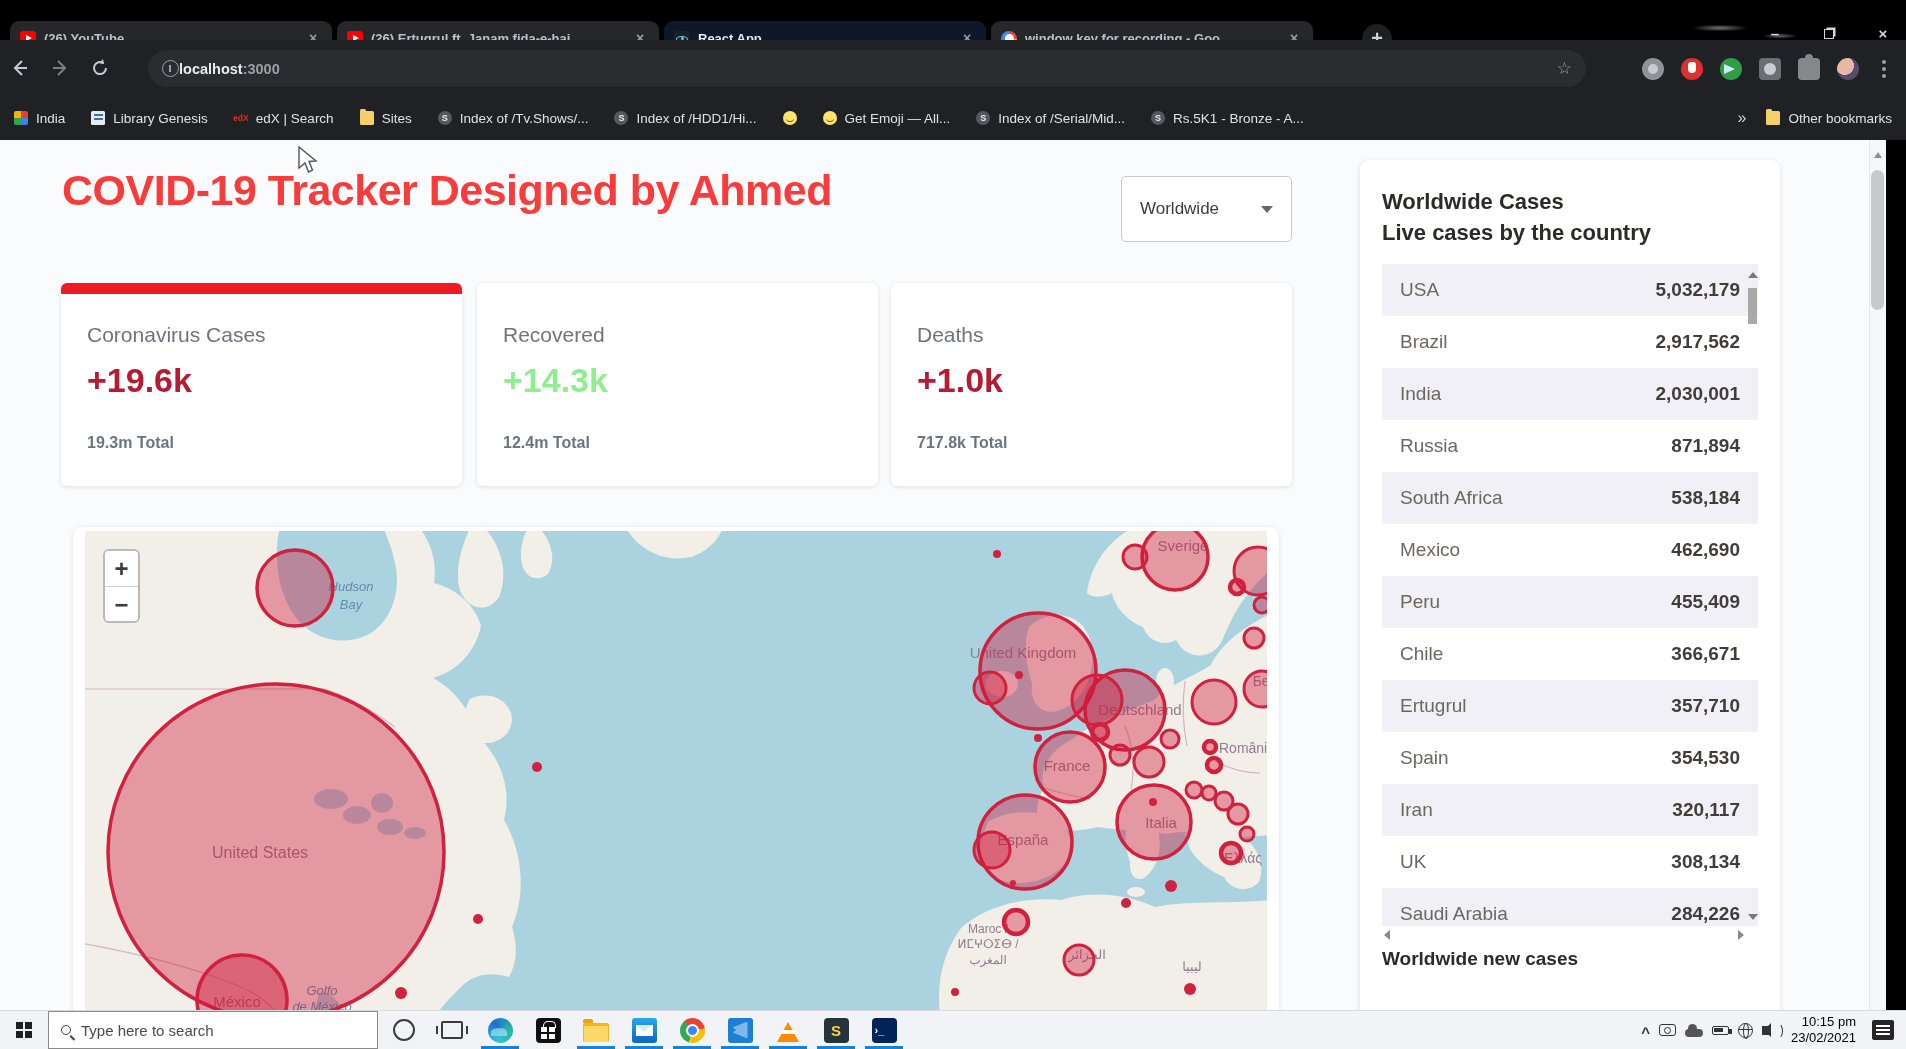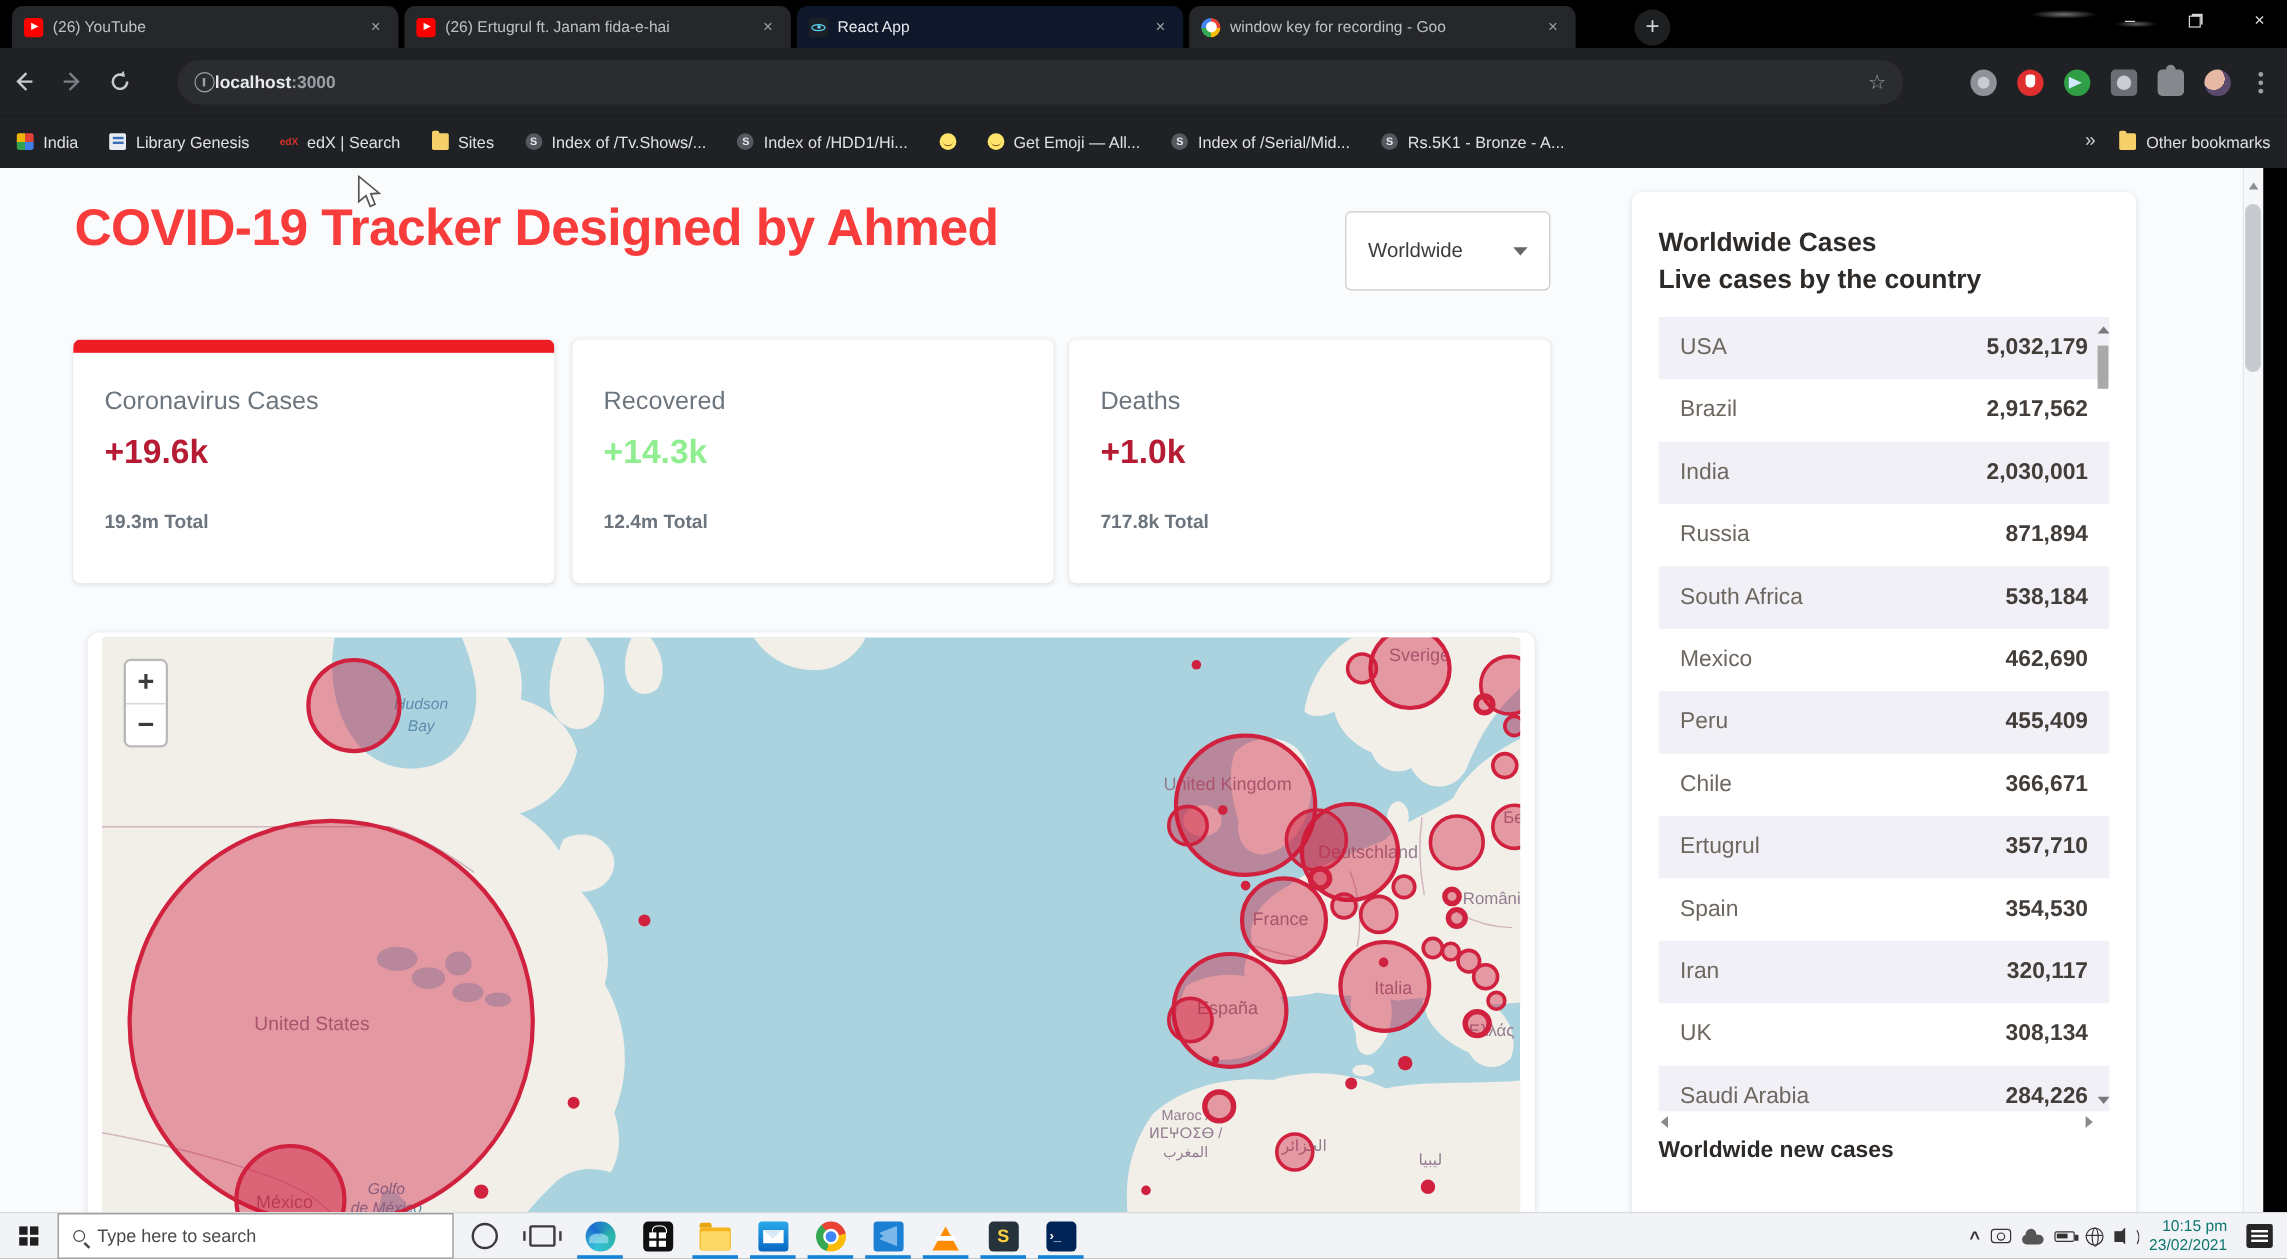--- a/index.html
+++ b/index.html
@@ -1,21 +1,21 @@
 <!DOCTYPE html>
 <html><head>
 <meta charset="utf-8">
 <style>
   * { margin:0; padding:0; box-sizing:border-box; }
   html,body { width:1906px; height:1049px; overflow:hidden; background:#000;
     font-family:"Liberation Sans", sans-serif; }
   .stage { position:absolute; inset:0; width:1906px; height:1049px; }
 
   
-  .tabstrip { position:absolute; left:0; top:0; width:1906px; height:40px; background:#000; }
+  .tabstrip { position:absolute; left:0; top:16px; width:1906px; height:40px; background:#000;font-weight:bold; }
   .tabs { position:absolute; left:10px; top:5px; height:35px; display:flex; }
   .tab { position:relative; width:322px; height:35px; background:#26272a; border-radius:9px 9px 0 0;
          margin-right:5px; display:flex; align-items:center; padding:0 10px; color:#bdc1c6; }
   .tab.active { background:#0f172a; color:#e8eaed; }
   .tab .t-title { font-size:13px; white-space:nowrap; overflow:hidden; flex:1; margin:0 8px; }
   .tab .t-close { width:18px; height:18px; border-radius:50%; text-align:center; line-height:17px;
                   font-size:14px; color:#9aa0a6; flex:none; }
   .newtab { position:absolute; left:1362px; top:8px; width:30px; height:30px; border-radius:50%;
             background:#1e1f21; color:#cfd2d6; font-size:20px; text-align:center; line-height:28px; }
   .winctl { position:absolute; right:8px; top:6px; display:flex; gap:24px; color:#d7d7d7; }
@@ -104,21 +104,21 @@
               border:1px solid #c9c9c9; border-radius:5px; display:flex; align-items:center;
               padding:0 18px; color:#3c3c3c; font-size:17px; }
   .dd-caret { margin-left:auto; width:0; height:0; border-left:6px solid transparent;
               border-right:6px solid transparent; border-top:7px solid #666; }
 
   .card { position:absolute; top:143px; width:401px; height:203px; background:#fff; border-radius:6px;
           box-shadow:0 1px 4px rgba(0,0,0,.12); padding:40px 26px 0; overflow:hidden; }
   .card .bar { position:absolute; left:0; top:0; width:100%; height:11px; background:#ed1b24; display:none; }
   .card.selected .bar { display:block; }
   .c-label { color:#6c757d; font-size:21px; }
-  .c-value { font-size:28px; font-weight:bold; margin-top:14px; }
+  .c-value { font-size:34px; font-weight:bold; margin-top:14px; }
   .c-total { color:#6c757d; font-size:16px; font-weight:bold; margin-top:34px; }
 
   .mapcard { position:absolute; left:73px; top:387px; width:1206px; height:500px; background:#fff;
              border-radius:10px; box-shadow:0 1px 5px rgba(0,0,0,.12); padding:4px 12px; }
   .mapwrap { position:relative; width:1182px; height:492px; overflow:hidden; border-radius:4px; }
   .map-zoom { position:absolute; left:18px; top:18px; width:37px; z-index:5; border:2px solid #b9b9b9;
               border-radius:6px; overflow:hidden; background:#fff; }
   .mz-btn { width:100%; height:35px; background:#fff; text-align:center; line-height:35px; font-size:24px;
             font-weight:bold; color:#3c3c3c; }
   .mz-btn + .mz-btn { border-top:1px solid #cfcfcf; }
@@ -222,21 +222,21 @@
   .tr-batt::before { content:""; position:absolute; left:1px; top:1px; width:9px; height:4.5px; background:#333; }
   .tr-globe { width:15px; height:15px; border:1.6px solid #333; border-radius:50%; }
   .tr-globe::after { content:""; position:absolute; left:-1px; top:5px; width:14px; height:1.5px; background:#333; }
   .tr-globe::before { content:""; position:absolute; left:4.5px; top:-1px; width:4px; height:14px;
        border:1.3px solid #333; border-radius:50%; }
   .tr-vol { width:7px; height:9px; background:#333; position:relative; margin-right:14px; }
   .tr-vol::before { content:""; position:absolute; left:2px; top:-3px; border-top:7.5px solid transparent;
        border-bottom:7.5px solid transparent; border-right:7px solid #333; }
   .tr-vol::after { content:""; position:absolute; left:10px; top:-3px; width:9px; height:14px;
        border:1.6px solid transparent; border-right-color:#333; border-radius:50%; }
-  .clock { text-align:right; font-size:13px; color:#0f766e; line-height:16px; margin:0 16px 0 8px; }
+  .clock { text-align:right; font-size:13px; color:#000000; line-height:16px; margin:0 16px 0 8px; }
   .action { width:22px; height:20px; background:#262626; border-radius:2px; position:relative; margin-right:12px; }
   .action::after { content:""; position:absolute; left:4px; top:5px; width:14px; height:1.8px; background:#fff;
        box-shadow:0 4px 0 #fff, 0 8px 0 #fff; }
 </style>
 </head>
 <body>
 
 <div class="stage">
 
   <div class="tabstrip">

